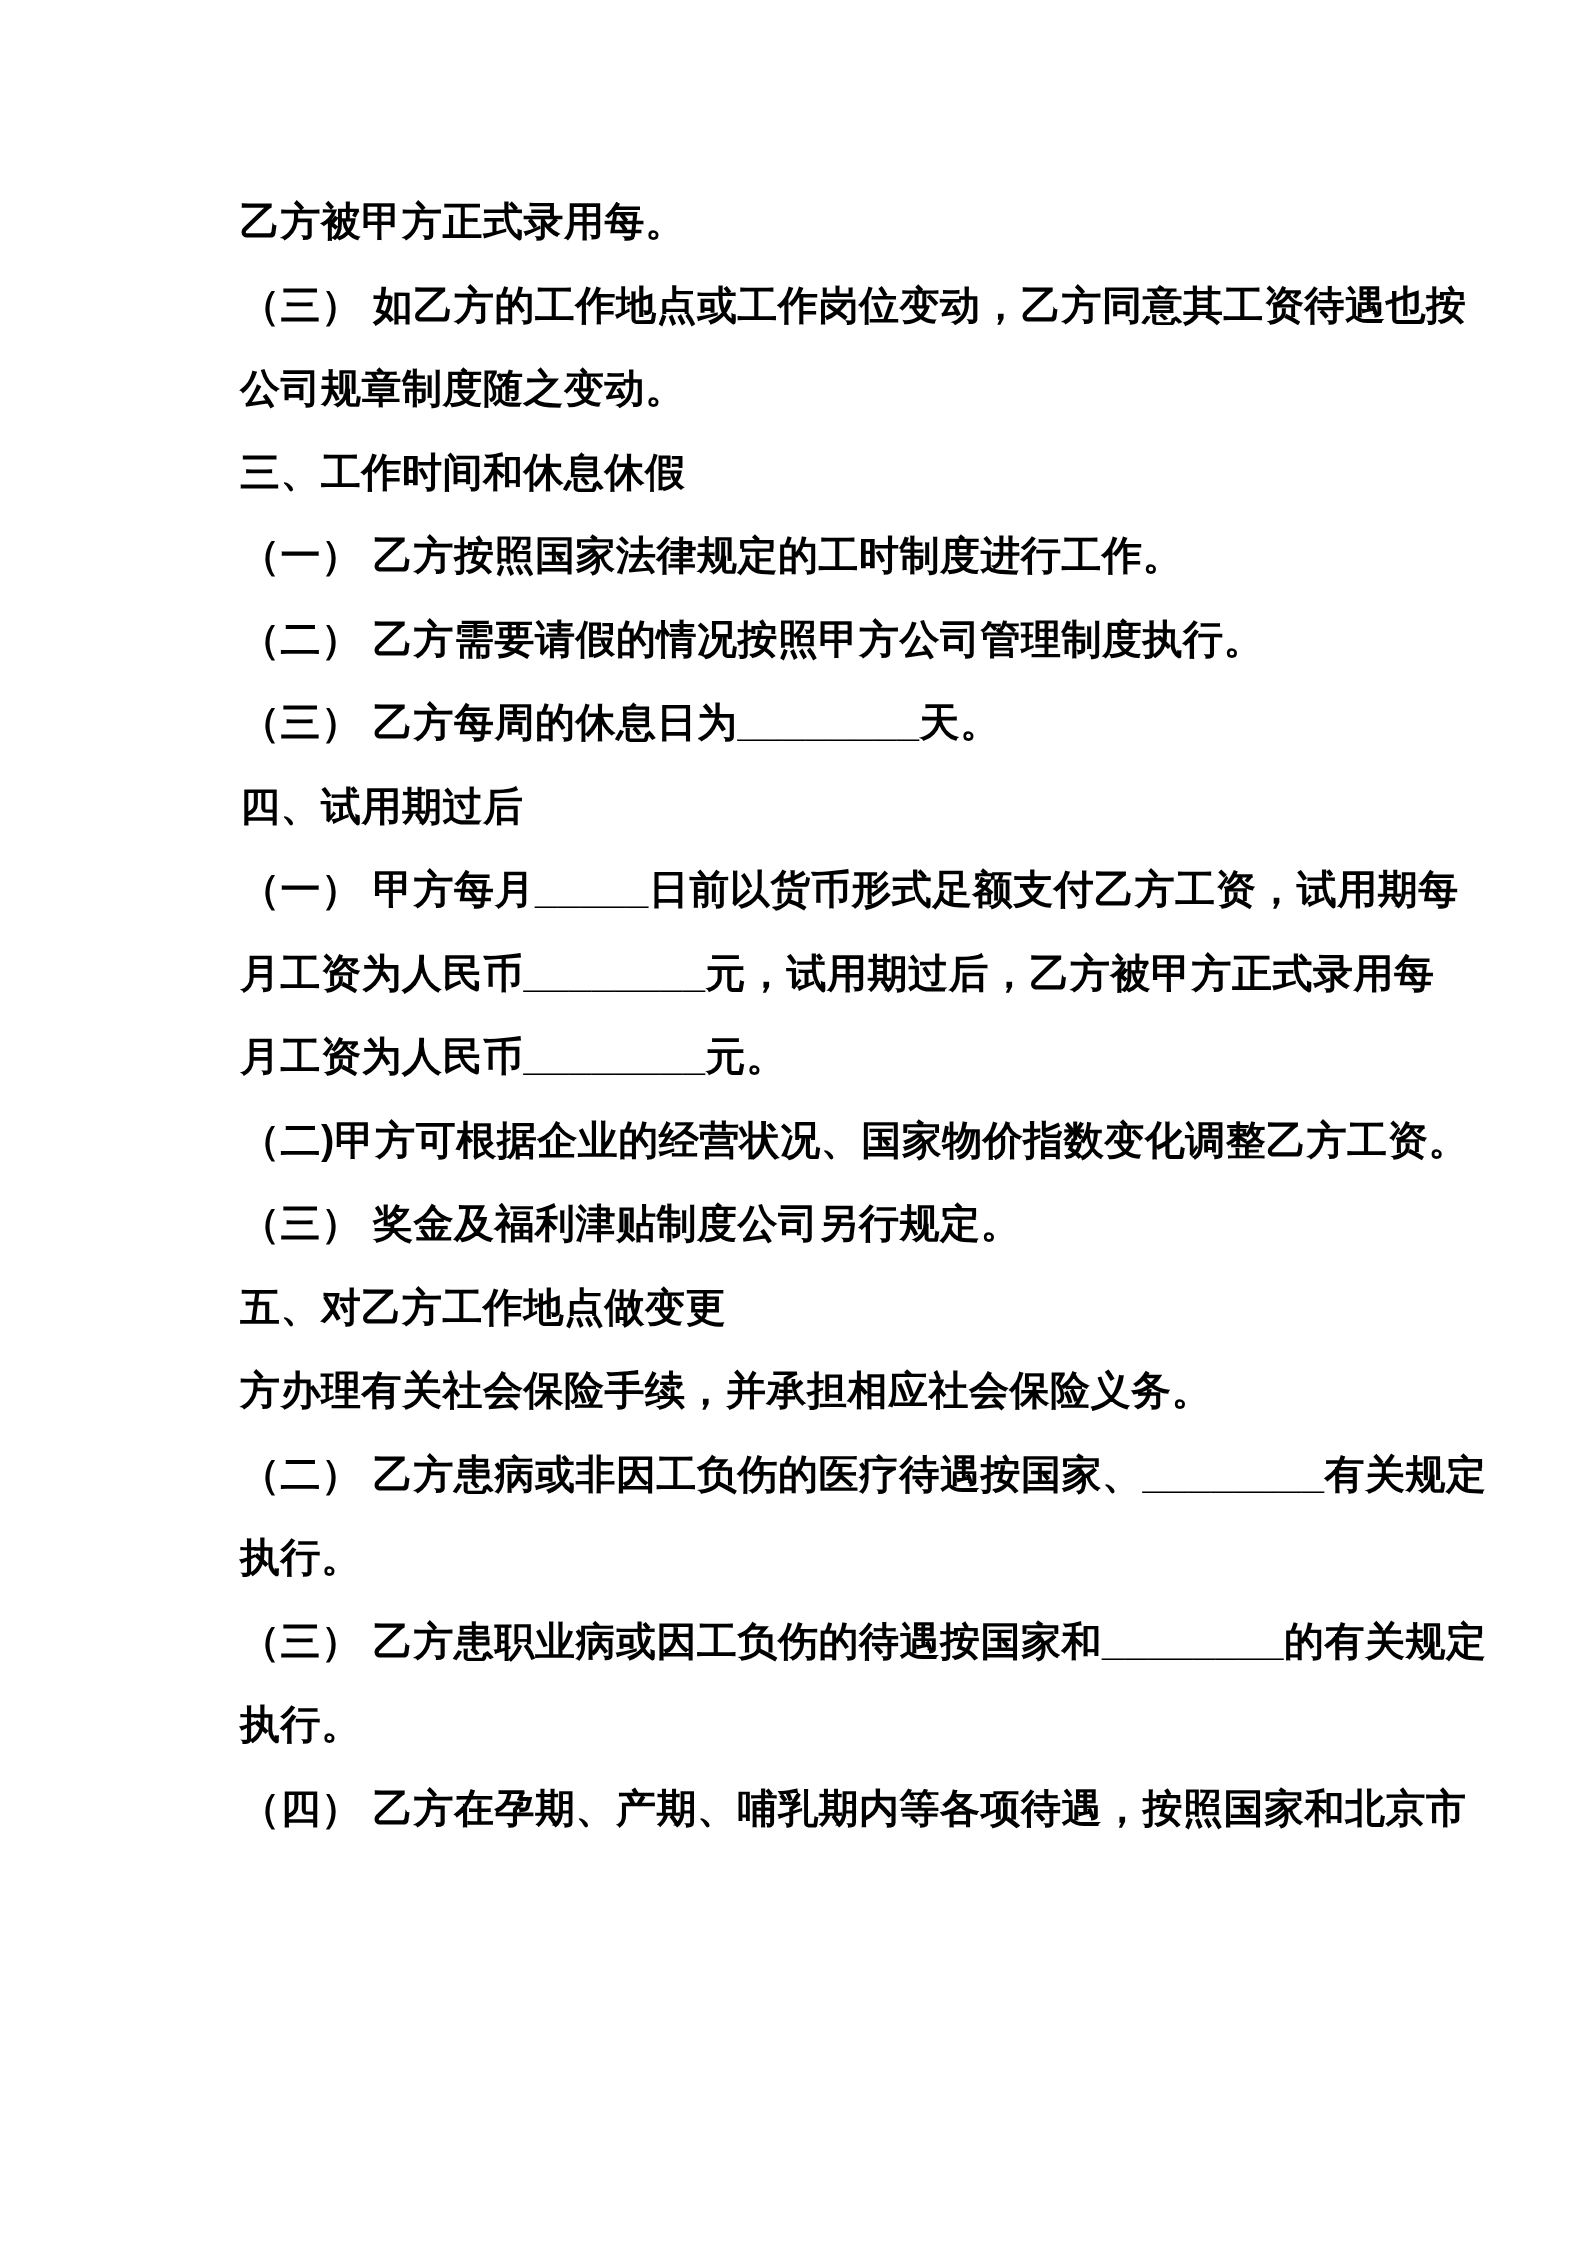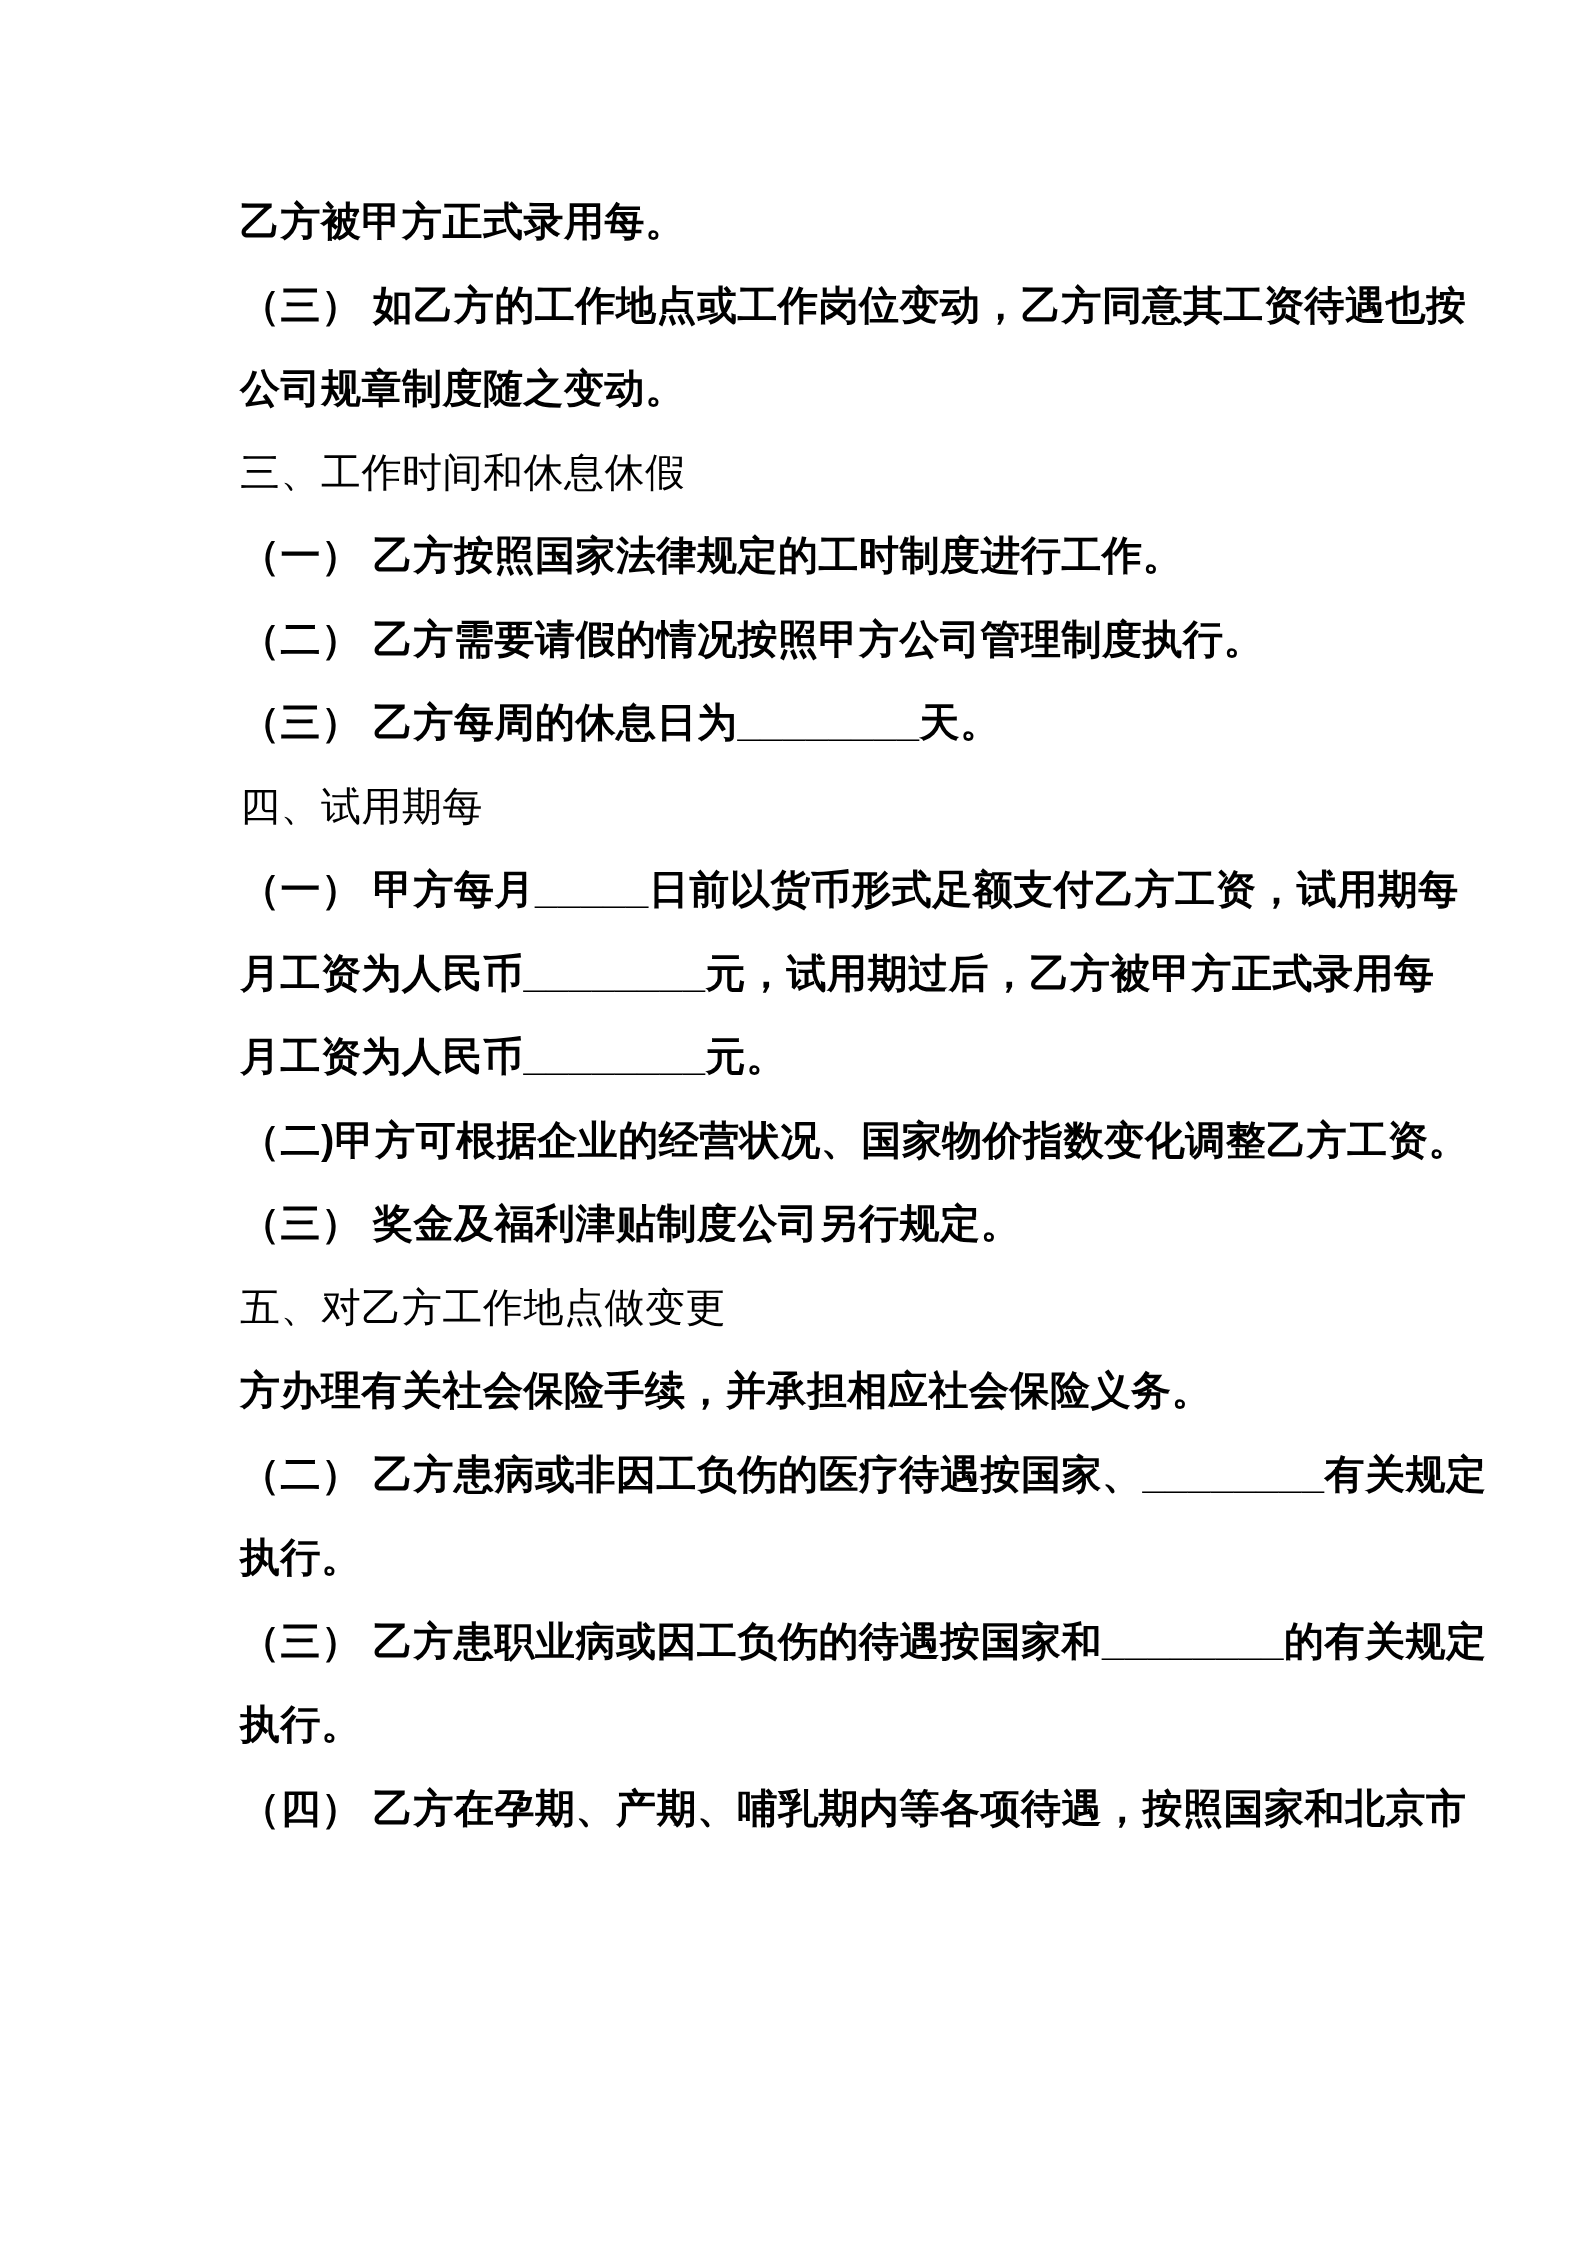--- a/index.html
+++ b/index.html
@@ -21,36 +21,36 @@
     color: #000000;
   }
   .line {
     font-size: 40px;
     line-height: 83.5px;
     font-weight: 600;
     white-space: nowrap;
     letter-spacing: 0.5px;
   }
   .line.heading {
-    font-weight: 400;
+    font-weight: 700;
   }
 </style>
 </head>
 <body>
 
 <div class="page" style="background: rgb(255, 255, 255);">
   <div class="doc-body" id="doc-body" style="color: rgb(0, 0, 0);">
       <div class="line">乙方被甲方正式录用每。</div>
       <div class="line">（三） 如乙方的工作地点或工作岗位变动，乙方同意其工资待遇也按</div>
       <div class="line">公司规章制度随之变动。</div>
       <div class="line heading">三、工作时间和休息休假</div>
       <div class="line">（一） 乙方按照国家法律规定的工时制度进行工作。</div>
       <div class="line">（二） 乙方需要请假的情况按照甲方公司管理制度执行。</div>
       <div class="line">（三） 乙方每周的休息日为________天。</div>
-      <div class="line heading">四、试用期每</div>
+      <div class="line heading">四、试用期过后</div>
       <div class="line">（一） 甲方每月_____日前以货币形式足额支付乙方工资，试用期每</div>
       <div class="line">月工资为人民币________元，试用期过后，乙方被甲方正式录用每</div>
       <div class="line">月工资为人民币________元。</div>
       <div class="line">（二)甲方可根据企业的经营状况、国家物价指数变化调整乙方工资。</div>
       <div class="line">（三） 奖金及福利津贴制度公司另行规定。</div>
       <div class="line heading">五、对乙方工作地点做变更</div>
       <div class="line">方办理有关社会保险手续，并承担相应社会保险义务。</div>
       <div class="line">（二） 乙方患病或非因工负伤的医疗待遇按国家、________有关规定</div>
       <div class="line">执行。</div>
       <div class="line">（三） 乙方患职业病或因工负伤的待遇按国家和________的有关规定</div>

